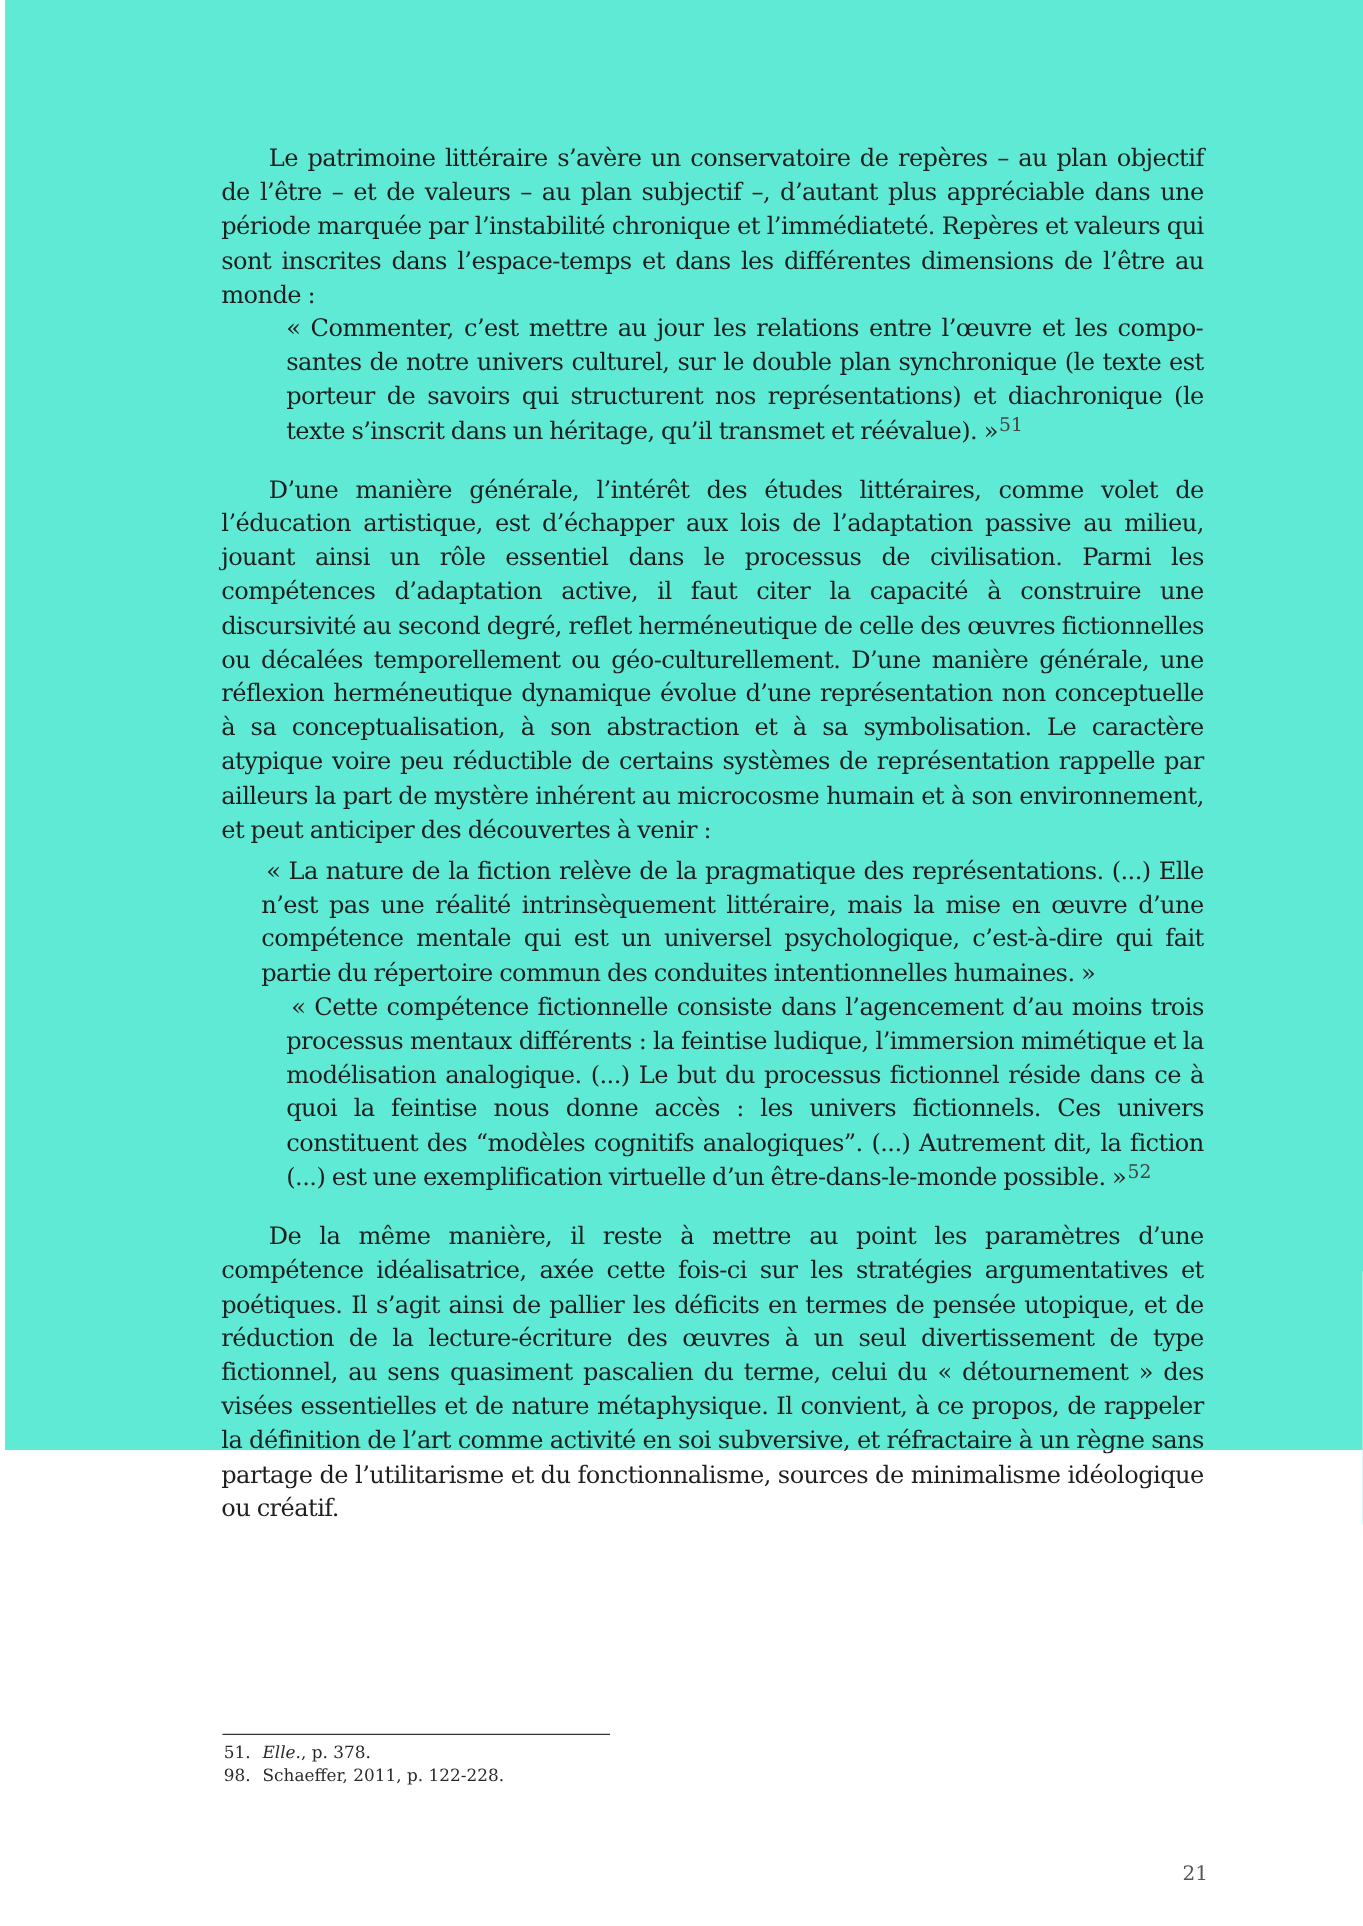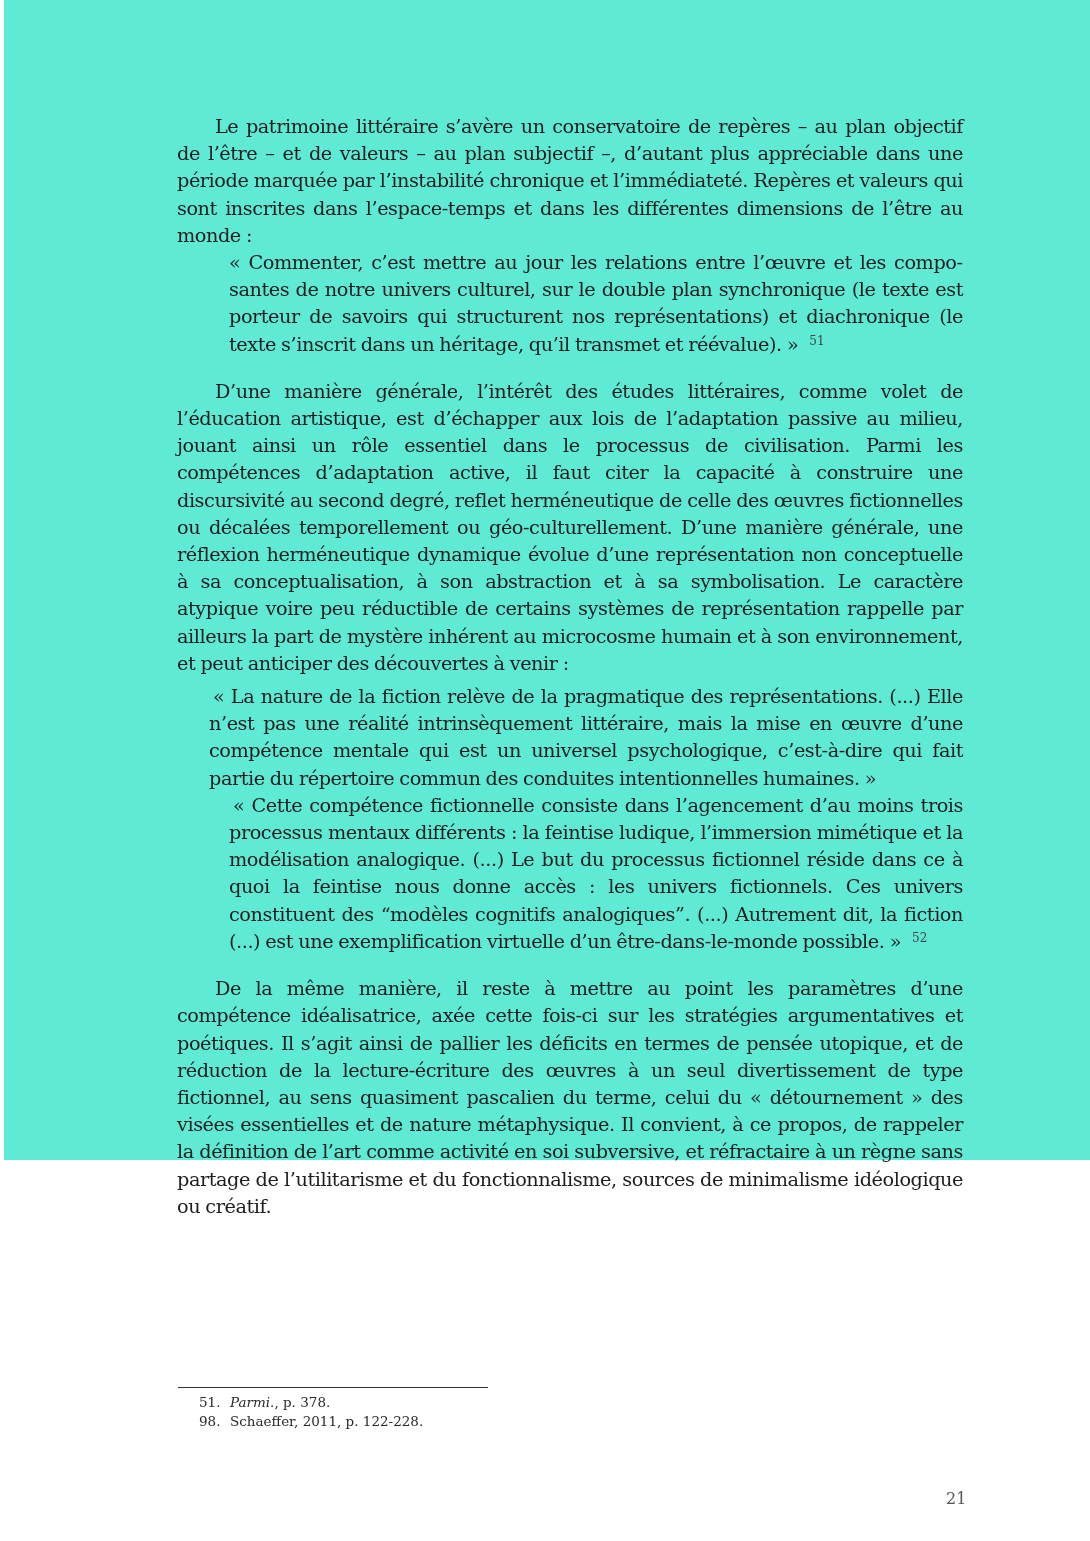--- a/index.html
+++ b/index.html
@@ -4,45 +4,45 @@
   <style>
     html, body { margin: 0; padding: 0; background: #ffffff; }
     body { width: 1090px; height: 1541px; position: relative; overflow: hidden; }
     .page { position: absolute; left: 4px; top: 0; width: 1090px; height: 1160px; background: #5eead4; color: #1c1c1c; }
     .text-block { position: absolute; left: 173px; top: 113px; width: 786px; font-family: "DejaVu Serif", "Liberation Serif", serif; font-size: 19.3px; line-height: 27.2px; color: #1e1e1e; letter-spacing: -0.45px; word-spacing: -0.5px; }
     .para { margin: 0; text-align: justify; text-indent: 38px; hyphens: manual; }
     .quote { margin: 0 0 0 52px; text-align: justify; text-indent: 0; }
     .quote.q-indent { text-indent: 4px; }
     .mt6 { margin-top: 6px; margin-left: 32px; }
     .mt8 { margin-top: 20px; }
-    sup.fn-ref { font-size: 12px; vertical-align: 6px; line-height: 0; letter-spacing: 0; margin-left: 11px; color: #444; }
+    sup.fn-ref { font-size: 15px; vertical-align: 6px; line-height: 0; letter-spacing: 0; margin-left: 1px; color: #444; }
     .footnote-rule { position: absolute; left: 174px; top: 1387px; width: 310px; height: 0; border-top: 1.5px solid #333; }
     .footnotes { position: absolute; left: 175px; top: 1393px; font-family: "DejaVu Serif", "Liberation Serif", serif; font-size: 13.5px; line-height: 19px; color: #2a2a2a; }
     .footnote { margin: 0; white-space: nowrap; }
-    .fn-num { display: inline-block; width: 31px; margin-left: 20px; }
+    .fn-num { display: inline-block; width: 31px; }
     .page-number { position: absolute; left: 942px; top: 1489px; font-family: "DejaVu Serif", "Liberation Serif", serif; font-size: 16px; color: #555; }
   </style>
 </head>
 <body>
 
 <div class="page">
   <div class="text-block">
     <p class="para">Le patrimoine littéraire s’avère un conservatoire de repères – au plan objectif de l’être – et de valeurs – au plan subjectif –, d’autant plus appréciable dans une période marquée par l’instabilité chronique et l’immédiateté. Repères et valeurs qui sont ins­crites dans l’espace-temps et dans les différentes dimensions de l’être au monde :</p>
     <p class="quote"><span>« Commenter, c’est mettre au jour les relations entre l’œuvre et les compo­santes de notre univers culturel, sur le double plan synchronique (le texte est porteur de savoirs qui structurent nos représentations) et diachronique (le texte s’inscrit dans un héritage, qu’il transmet et réévalue). »</span><sup class="fn-ref">51</sup></p>
     <p class="para mt8">D’une manière générale, l’intérêt des études littéraires, comme volet de l’éduca­tion artistique, est d’échapper aux lois de l’adaptation passive au milieu, jouant ainsi un rôle essentiel dans le processus de civilisation. Parmi les compétences d’adap­tation active, il faut citer la capacité à construire une discursivité au second degré, reflet herméneutique de celle des œuvres fictionnelles ou décalées temporellement ou géo-culturellement. D’une manière générale, une réflexion herméneutique dyna­mique évolue d’une représentation non conceptuelle à sa conceptualisation, à son abstraction et à sa symbolisation. Le caractère atypique voire peu réductible de cer­tains systèmes de représentation rappelle par ailleurs la part de mystère inhérent au microcosme humain et à son environnement, et peut anticiper des découvertes à venir :</p>
     <p class="quote q-indent mt6">« La nature de la fiction relève de la pragmatique des représentations. (...) Elle n’est pas une réalité intrinsèquement littéraire, mais la mise en œuvre d’une compétence mentale qui est un universel psychologique, c’est-à-dire qui fait partie du répertoire commun des conduites intentionnelles humaines. »</p>
     <p class="quote q-indent"><span>« Cette compétence fictionnelle consiste dans l’agencement d’au moins trois processus mentaux différents : la feintise ludique, l’immersion mimétique et la modélisation analogique. (...) Le but du processus fictionnel réside dans ce à quoi la feintise nous donne accès : les univers fictionnels. Ces univers constituent des “modèles cognitifs analogiques”. (...) Autrement dit, la fiction (...) est une exemplification virtuelle d’un être-dans-le-monde possible. »</span><sup class="fn-ref">52</sup></p>
     <p class="para mt8">De la même manière, il reste à mettre au point les paramètres d’une compétence idéalisatrice, axée cette fois-ci sur les stratégies argumentatives et poétiques. Il s’agit ainsi de pallier les déficits en termes de pensée utopique, et de réduction de la lecture-écriture des œuvres à un seul divertissement de type fictionnel, au sens quasiment pascalien du terme, celui du « détournement » des visées essentielles et de nature métaphysique. Il convient, à ce propos, de rappeler la définition de l’art comme activité en soi subversive, et réfractaire à un règne sans partage de l’utilitarisme et du fonctionnalisme, sources de minimalisme idéologique ou créatif.</p>
   </div>
 
   <div class="footnote-rule"></div>
 
   <div class="footnotes">
     <p class="footnote">
-      <span class="fn-num">51.</span><em>Parmi.</em><span>, p. 378.</span>
+      <span class="fn-num">51.</span><em>Elle.</em><span>, p. 378.</span>
     </p>
     <p class="footnote">
       <span class="fn-num">98.</span><span>Schaeffer, 2011, p. 122-228.</span>
     </p>
   </div>
 
   <div class="page-number">21</div>
 </div>
 
 </body></html>

